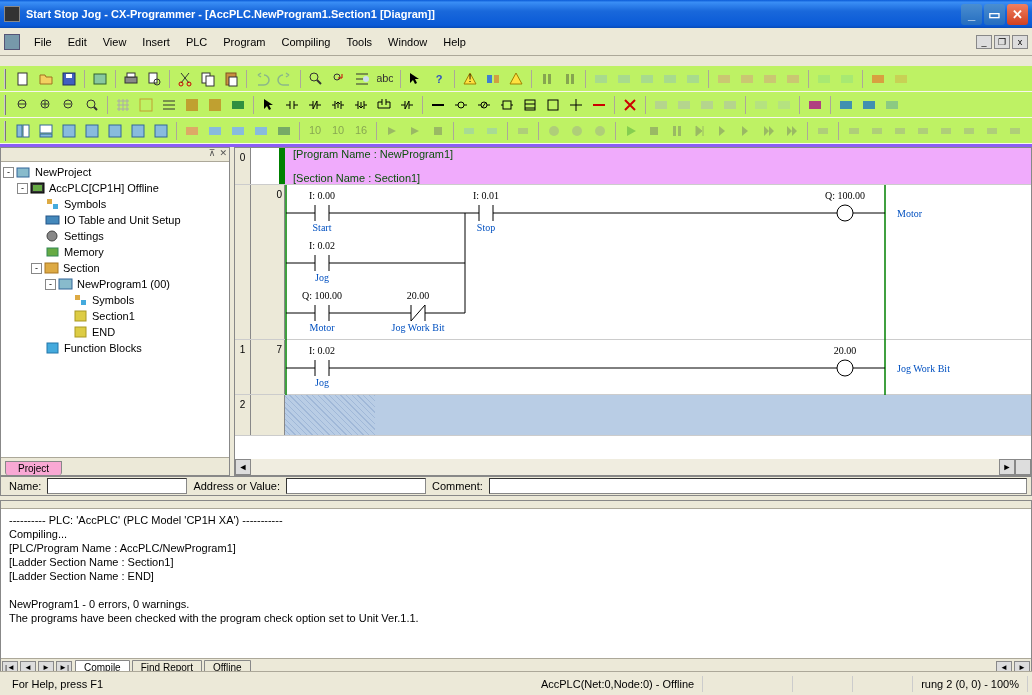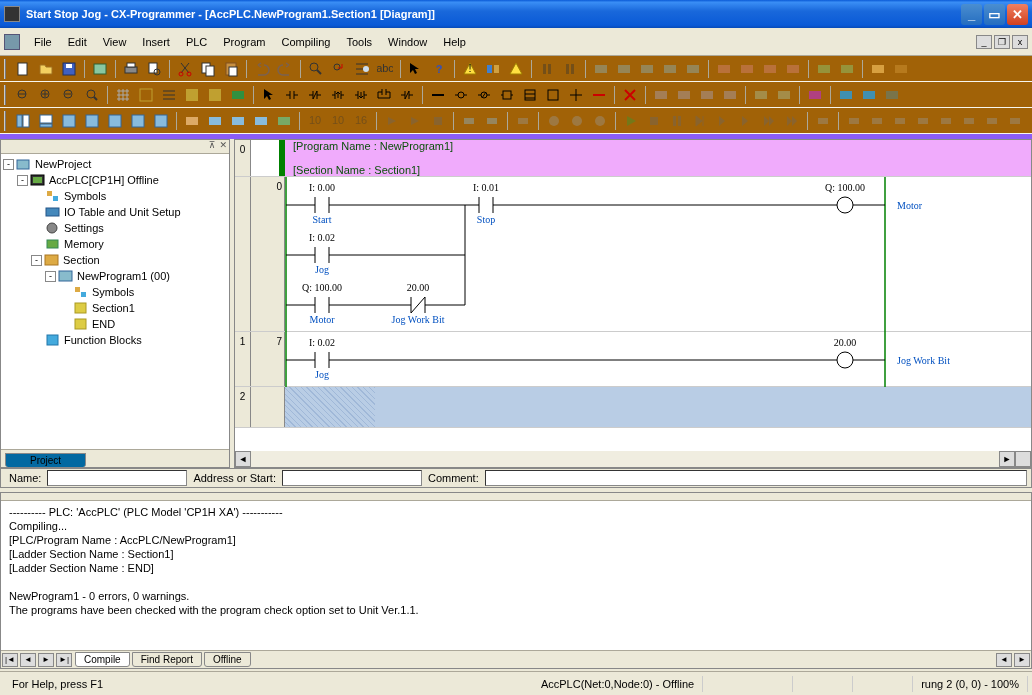--- a/index.html
+++ b/index.html
@@ -16,40 +16,40 @@
 
 
 .menubar { height: 28px; background: #ece9d8; display: flex; align-items: center; padding: 0 4px; border-bottom:1px solid #aca899; }
 .menubar .mdi-icon{width:16px;height:16px;background:#79a; margin-right:6px;border:1px solid #557;}
 .menubar .menu-item { padding: 2px 8px; cursor:default; }
 .menubar .spacer{flex:1;}
 .mdi-btns{display:flex;}
 .mdi-btn{width:16px;height:14px;border:1px solid #888;background:#ddd;margin-left:2px;font-size:9px;display:flex;align-items:center;justify-content:center;}
 
 
-.toolbars{background:#a16207;border-bottom:5px solid #8b5cf6;}
+.toolbars{background:#bef264;border-bottom:3px solid #8b5cf6;margin-top:10px;}
 .toolbar-row{height:26px;display:flex;align-items:center;padding:1px 2px;border-bottom:1px solid #f8f6ee;gap:1px;}
 .tb-grip{width:5px;height:20px;border-left:2px ridge #ccc;margin:0 2px;}
 .tb-btn{width:22px;height:22px;display:flex;align-items:center;justify-content:center;border:1px solid transparent;}
 .tb-sep{width:1px;height:18px;background:#aca899;margin:0 3px;}
 .tb-icon{width:16px;height:16px;}
 .disabled .tb-icon{opacity:0.4;}
 
 
 .main{display:flex;height:329px;}
 .tree-panel{width:230px;background:#fff;border:1px solid #888;position:relative;display:flex;flex-direction:column;}
 .tree-header{height:14px;background:#ece9d8;display:flex;justify-content:flex-end;gap:4px;padding-right:2px;border-bottom:1px solid #aca899;}
 .tree-x{font-size:9px;color:#555;}
 .tree-body{flex:1;overflow:auto;padding:2px;}
 .tree-node{display:flex;align-items:center;padding:1px 0;white-space:nowrap;}
 .tree-exp{width:11px;height:11px;border:1px solid #888;display:flex;align-items:center;justify-content:center;font-size:9px;margin-right:2px;background:#fff;color:#000;}
 .tree-spacer{display:inline-block;}
 .tree-icon{width:16px;height:14px;margin-right:3px;display:inline-block;}
 .tree-tabs{height:18px;background:#ece9d8;border-top:1px solid #aca899;display:flex;align-items:flex-end;}
-.tree-tab{padding:1px 24px;border:1px solid #888;border-bottom:none;background:#0369a1;font-size:10px;border-radius:0 0 3px 3px;margin-left:4px;}
+.tree-tab{padding:1px 12px;border:1px solid #888;border-bottom:none;background:#f9a8d4;font-size:10px;border-radius:0 0 3px 3px;margin-left:4px;}
 
 .splitter-v{width:4px;background:#ece9d8;cursor:ew-resize;}
 
 
 .ladder-area{flex:1;background:#ece9d8;border:1px solid #888;display:flex;flex-direction:column;position:relative;}
 .ladder-scroll{flex:1;background:#fff;overflow:auto;position:relative;}
 .ladder-content{min-width:780px;}
 .rung{display:flex;border-bottom:1px solid #ccc;}
 .rung-num{width:16px;background:#ece9d8;border-right:1px solid #888;text-align:center;padding-top:4px;font-size:10px;}
 .rung-addr{width:34px;background:#ece9d8;border-right:1px solid #888;text-align:right;padding:4px 2px 0 0;font-size:10px;}
@@ -963,21 +963,21 @@
       <div class="scroll-track"></div>
       <div class="scroll-btn">►</div>
       <div class="scroll-btn" style="width:16px"></div>
     </div>
   </div>
 </div>
 
 <div class="nav-bar">
   <span class="nav-label">Name:</span>
   <div class="nav-input" style="max-width:140px"></div>
-  <span class="nav-label">Address or Start:</span>
+  <span class="nav-label">Address or Value:</span>
   <div class="nav-input" style="max-width:140px"></div>
   <span class="nav-label">Comment:</span>
   <div class="nav-input"></div>
 </div>
 
 <div class="output-panel">
   <div class="out-header"></div>
   <div class="out-body">
     <div>---------- PLC: 'AccPLC' (PLC Model 'CP1H XA') -----------</div>
     <div>Compiling...</div>

